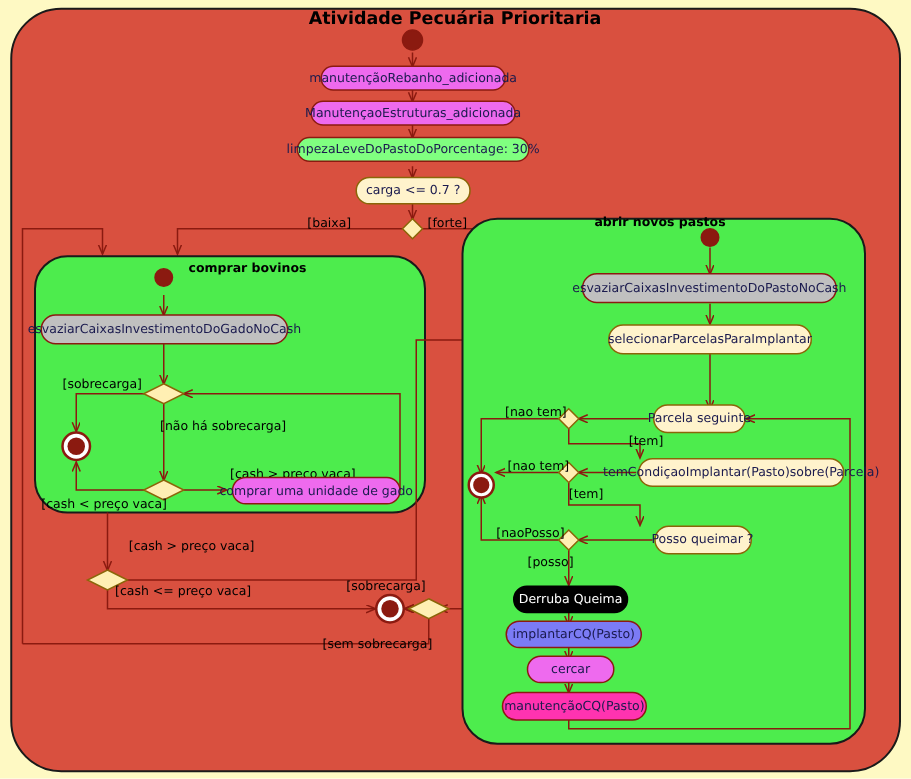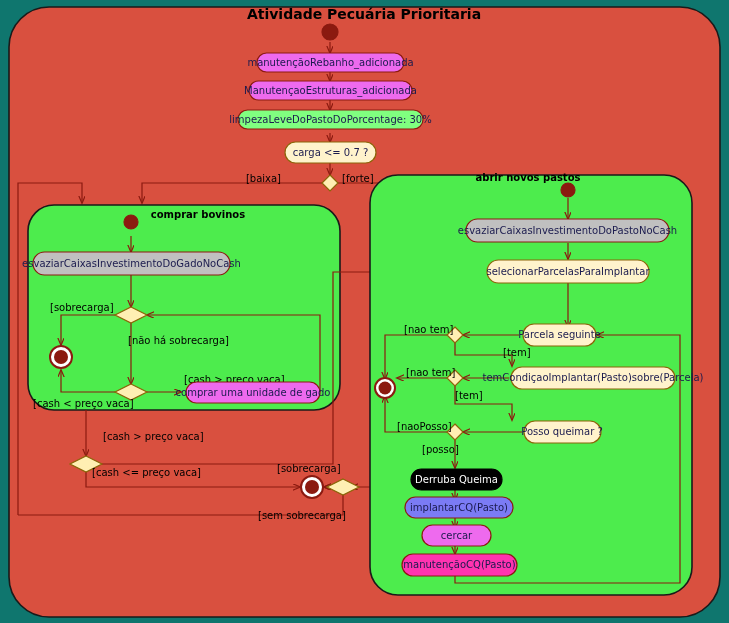--- a/index.html
+++ b/index.html
@@ -1,17 +1,17 @@
 <!DOCTYPE html>
 <html><head>
 <meta charset="utf-8">
 <style>
   html,body{margin:0;padding:0;background:#ffffff;}
   body{font-family:"DejaVu Sans","Liberation Sans",sans-serif;}
-  #stage{position:relative;width:729px;height:623px;overflow:hidden;background:#0f766e;}
+  #stage{position:relative;width:729px;height:623px;overflow:hidden;background:#fef9c3;}
   svg{display:block;}
   .nodelabel{font-family:"DejaVu Sans","Liberation Sans",sans-serif;font-size:10px;fill:#1a1a4e;dominant-baseline:middle;}
   .guard{font-family:"DejaVu Sans","Liberation Sans",sans-serif;font-size:10px;fill:#000000;dominant-baseline:middle;}
   .parttitle{font-family:"DejaVu Sans","Liberation Sans",sans-serif;font-size:10px;font-weight:bold;fill:#000000;dominant-baseline:middle;}
   .diagtitle{font-family:"DejaVu Sans","Liberation Sans",sans-serif;font-size:14px;font-weight:bold;fill:#000000;dominant-baseline:middle;}
   .blacklabel{font-family:"DejaVu Sans","Liberation Sans",sans-serif;font-size:10px;fill:#ffffff;dominant-baseline:middle;}
   .edge{stroke:#8b1a10;stroke-width:1.2;fill:none;}
 </style>
 </head>
 <body>

